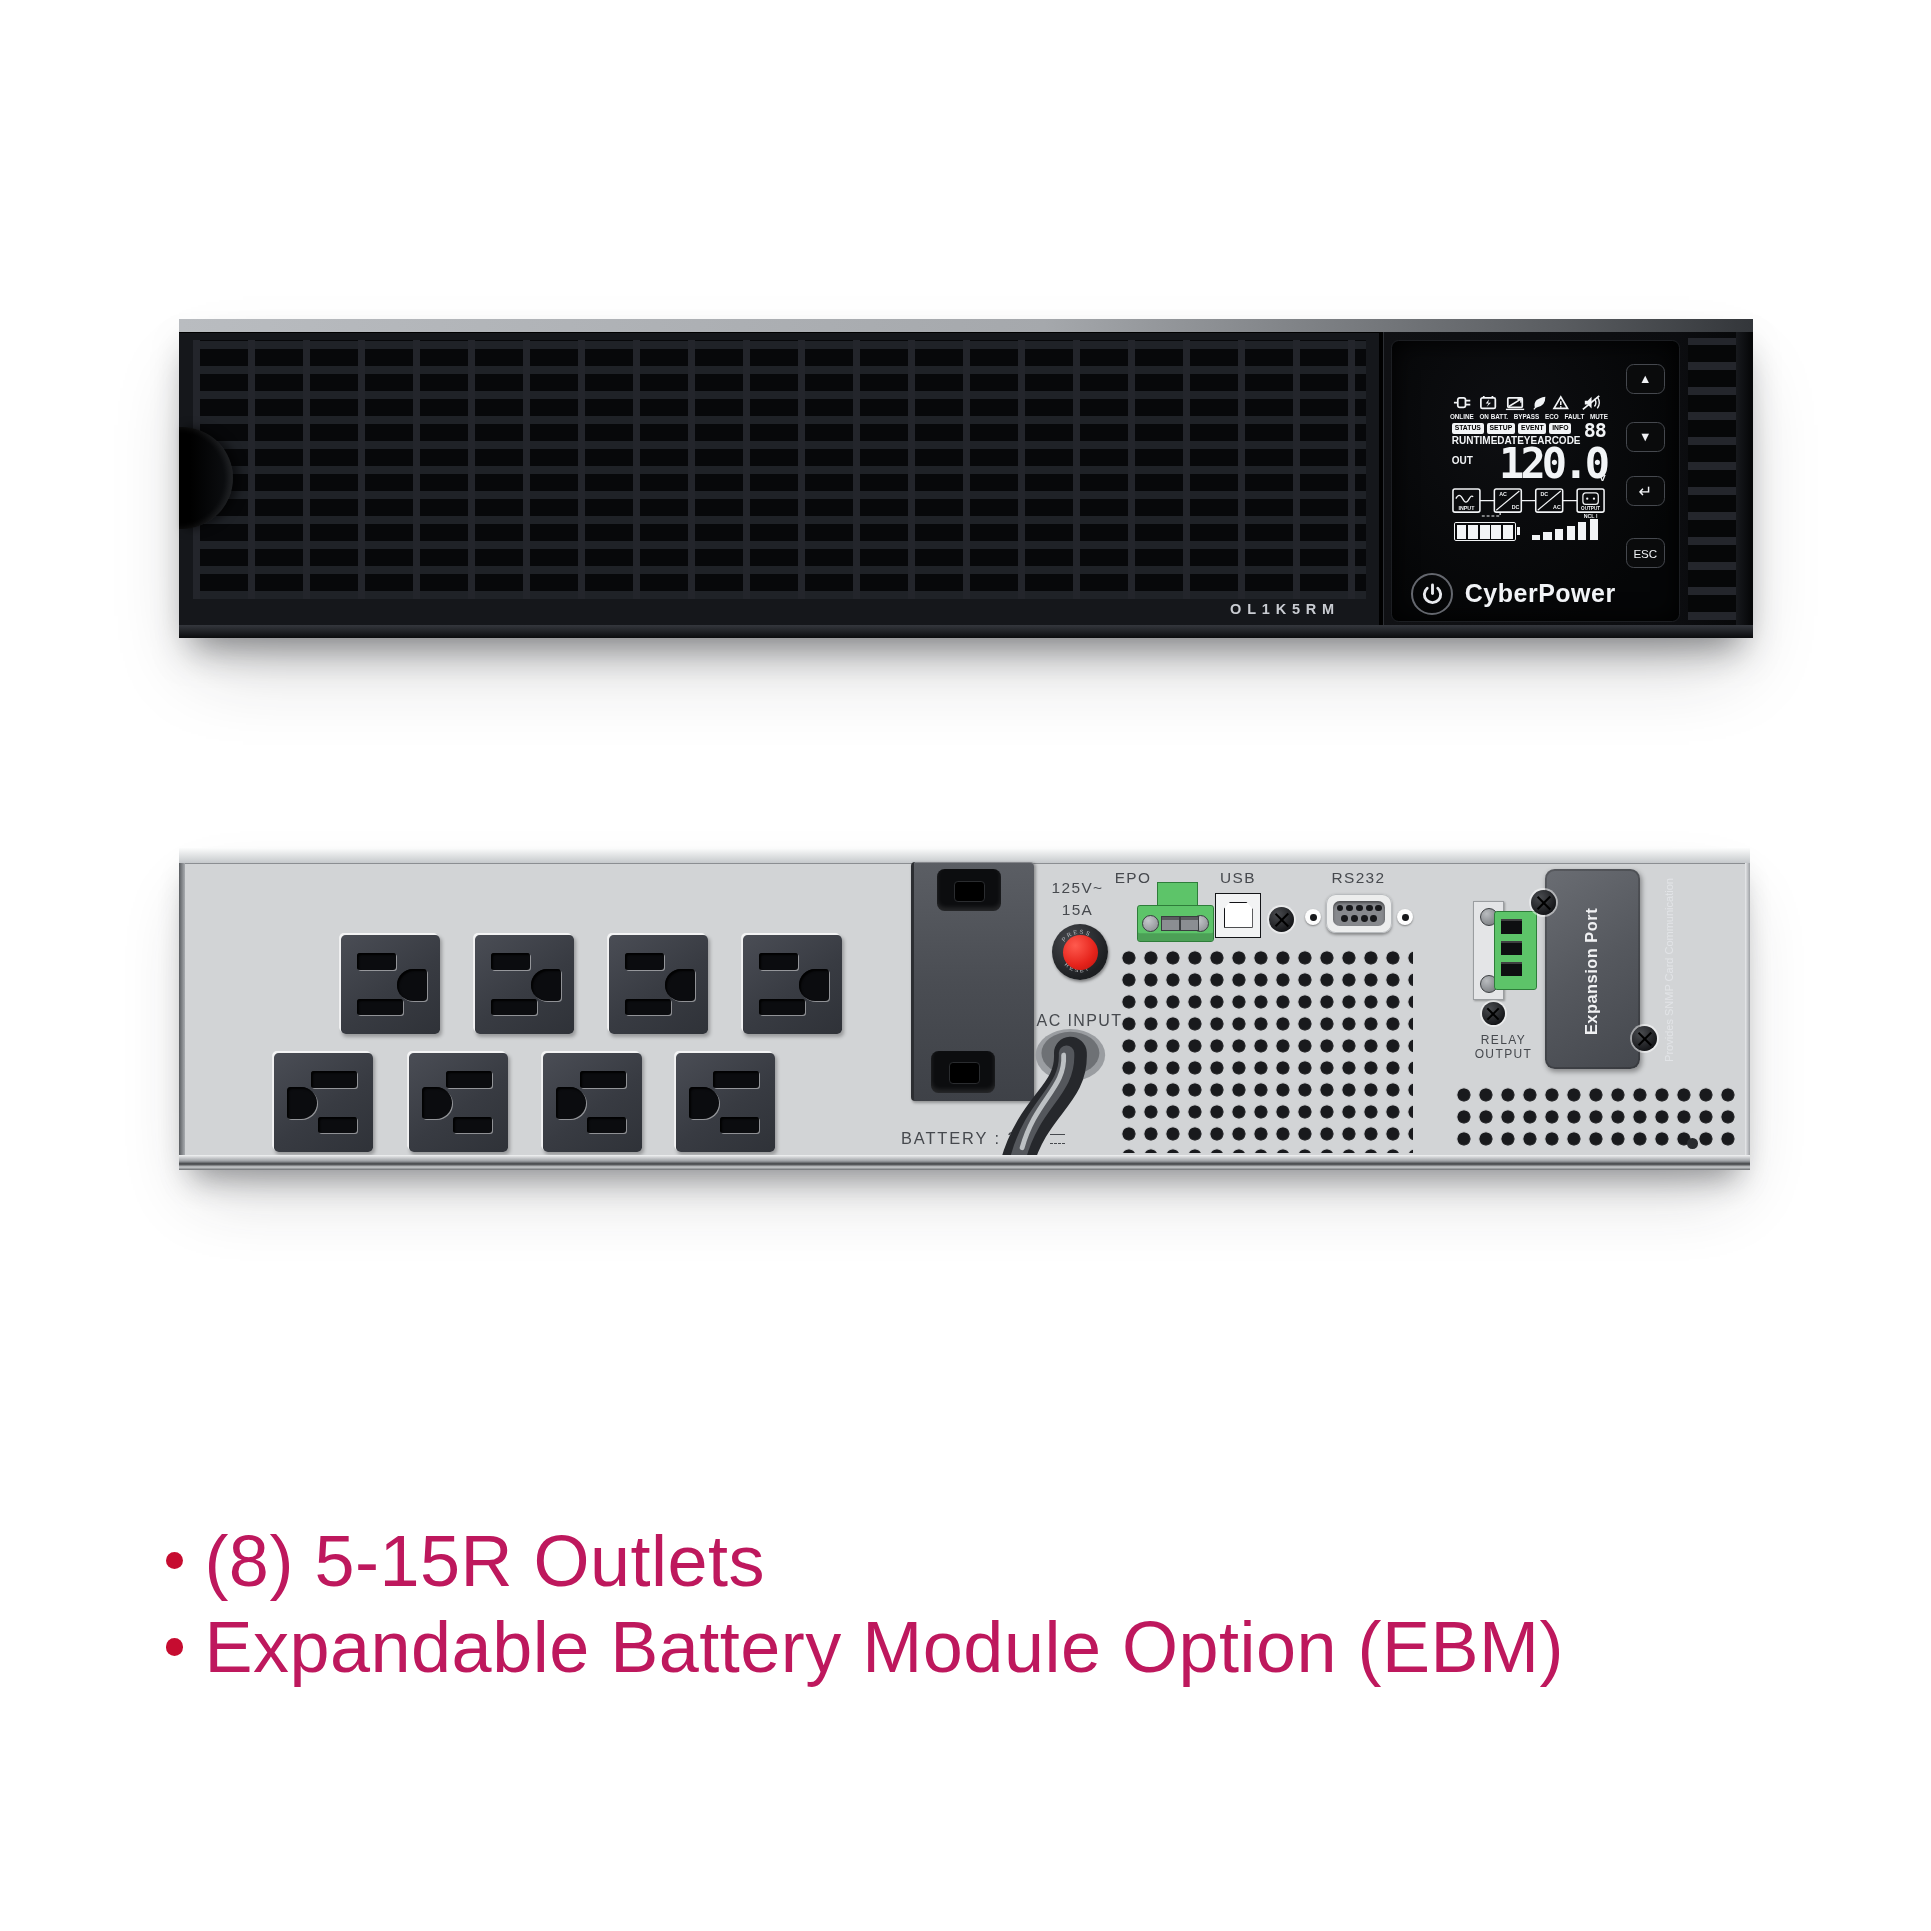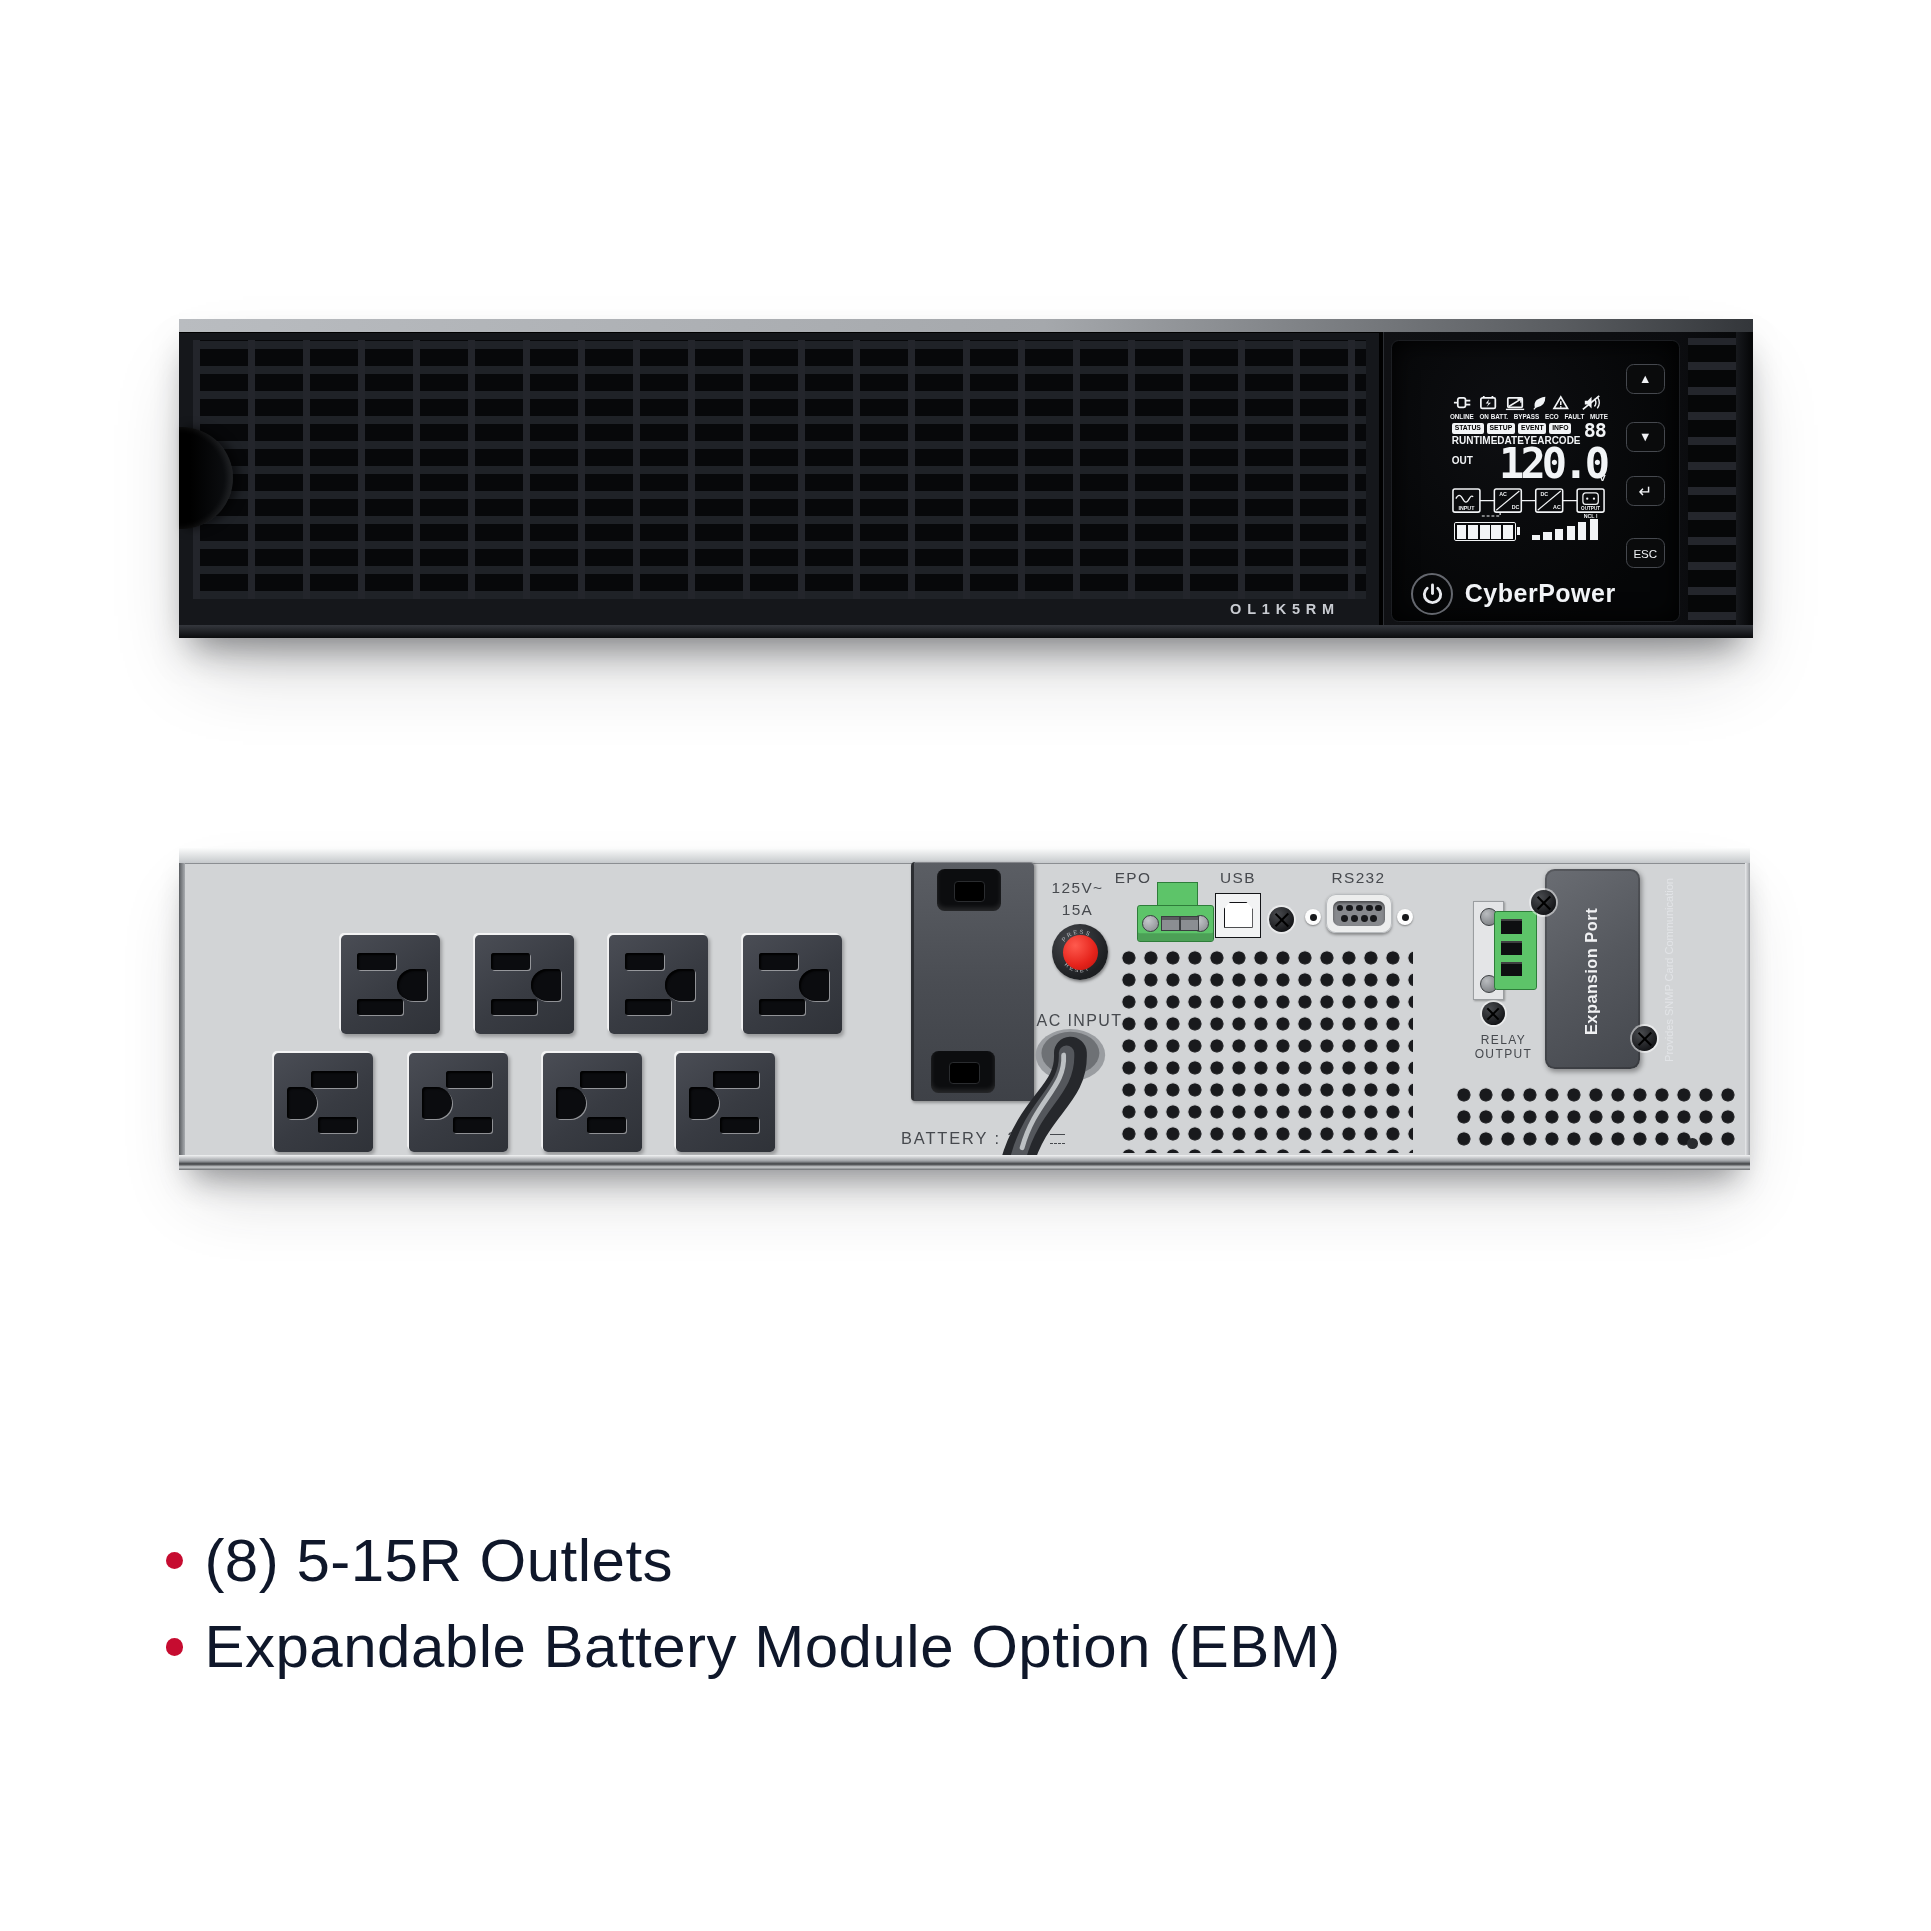--- a/index.html
+++ b/index.html
@@ -142,21 +142,21 @@
   .exp-title{position:absolute;left:-60px;top:93px;width:212px;transform:rotate(-90deg);
     transform-origin:center;color:#f0f1f3;font-size:16.4px;font-weight:700;text-align:center;letter-spacing:0.5px;}
   .exp-sub{position:absolute;left:-42px;top:95px;width:207px;transform:rotate(-90deg);
     transform-origin:center;color:#e2e4e7;font-size:11px;text-align:center;margin-left:62px;}
   .small-hole{position:absolute;left:1508px;top:290px;width:10.6px;height:10.6px;border-radius:50%;background:#2a2c2f;}
   
   .features{position:absolute;left:166px;top:1526px;}
   .feature{display:flex;align-items:flex-start;margin-bottom:16.4px;}
   .feature .dot{width:17.4px;height:17.4px;border-radius:50%;background:var(--bullet-red,#c60c30);
     margin:26px 21px 0 0;flex:none;}
-  .feature .txt{font-size:60px;color:#0f172a;letter-spacing:0.5px;line-height:70px;font-weight:400;}
+  .feature .txt{font-size:72px;color:#be185d;letter-spacing:0.5px;line-height:70px;font-weight:400;}
   svg text{font-family:"Liberation Sans",sans-serif;}
 </style>
 </head>
 <body>
 
 <div class="canvas">
 
   <div class="front-unit">
     <div class="f-topface"></div>
     <div class="f-grille"></div>

